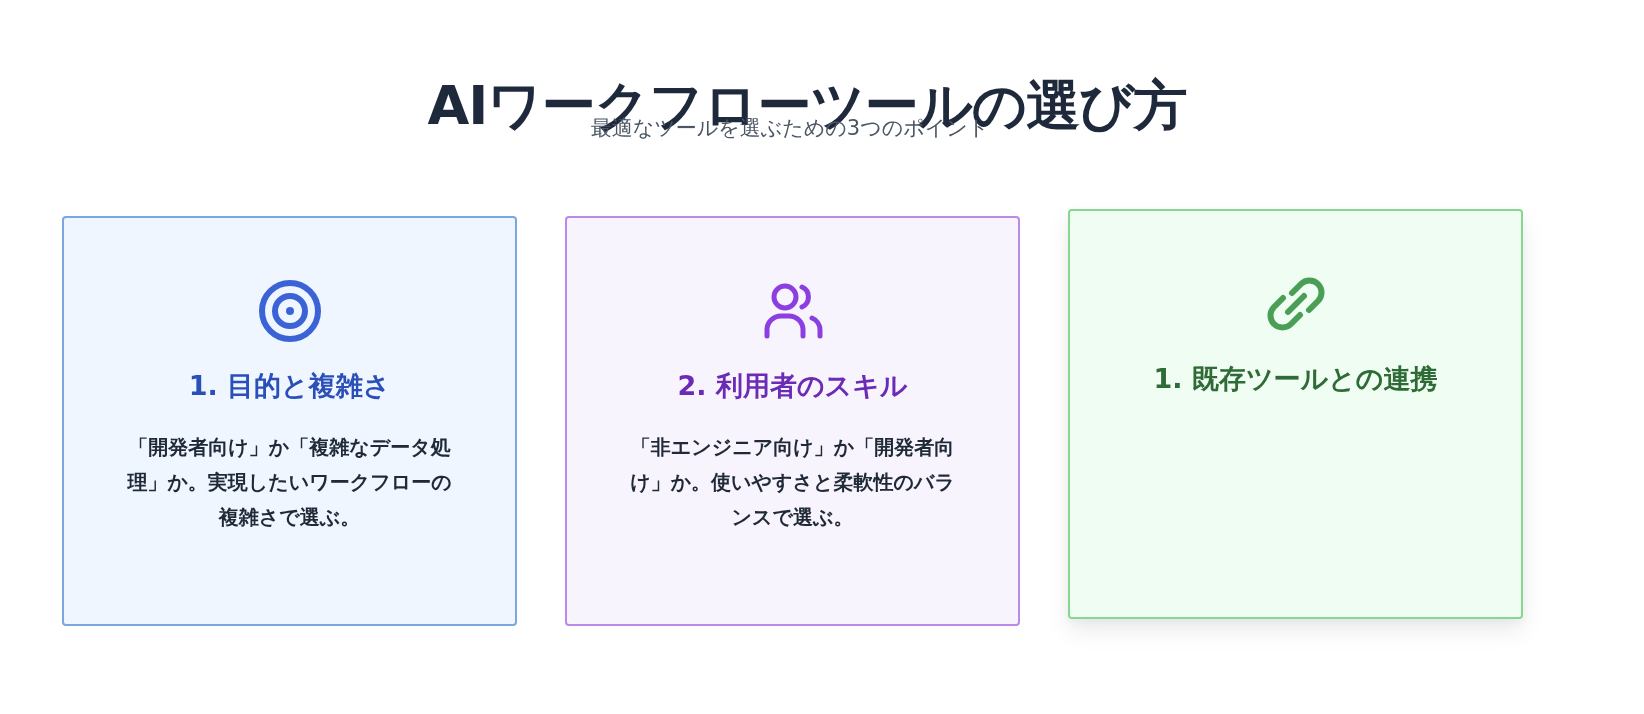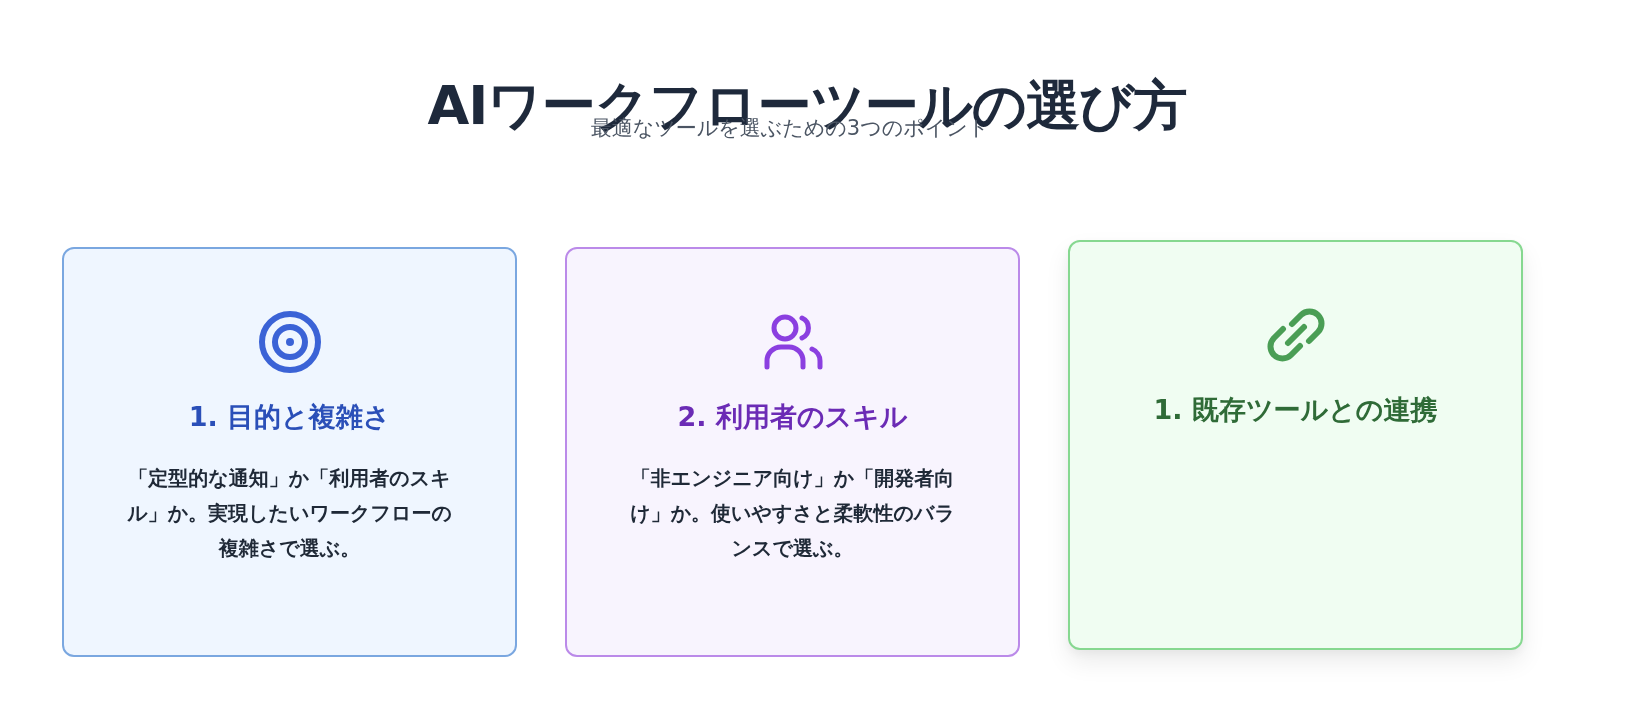--- a/index.html
+++ b/index.html
@@ -35,24 +35,23 @@
       width: 1580px;
       text-align: center;
       font-size: 21px;
       color: #4b5563;
       line-height: 1.2;
     }
     .card {
       position: absolute;
       width: 451px;
       height: 406px;
-      border-radius: 12px;
+      border-radius: 4px;
       border: 2.5px solid;
       box-sizing: content-box;
-      margin-top: 31px;
     }
     .card-1 { left: 62px; top: 216px; background: #eff6ff; border-color: #7aa7e0; }
     .card-2 { left: 565px; top: 216px; background: #f8f4fe; border-color: #bb8ae9; }
     .card-3 { left: 1068px; top: 209px; background: #f0fdf2; border-color: #86d890;
               box-shadow: 0 12px 24px rgba(0,0,0,0.08), 0 4px 8px rgba(0,0,0,0.04); }
 
     .card-icon {
       position: absolute;
       left: 50%;
       transform: translateX(-50%);
@@ -93,21 +92,21 @@
 
 <div class="card card-1">
   <div class="card-icon">
     <svg width="66" height="66" viewBox="0 0 66 66">
       <circle cx="33" cy="33" r="28" fill="none" stroke="#3b63d6" stroke-width="6"></circle>
       <circle cx="33" cy="33" r="15" fill="none" stroke="#3b63d6" stroke-width="6"></circle>
       <circle cx="33" cy="33" r="4" fill="#3b63d6"></circle>
     </svg>
   </div>
   <div class="card-heading">1. 目的と複雑さ</div>
-  <div class="card-body">「定型的な通知」か「利用者のスキル」か。実現したいワークフローの複雑さで選ぶ。</div>
+  <div class="card-body">「開発者向け」か「複雑なデータ処理」か。実現したいワークフローの複雑さで選ぶ。</div>
 </div>
 
 <div class="card card-2">
   <div class="card-icon">
     <svg width="66" height="66" viewBox="0 0 66 66" fill="none" stroke="#8b3fe0" stroke-width="5" stroke-linecap="round">
       <circle cx="25" cy="19" r="11"></circle>
       <path d="M7 58 V52 A14 14 0 0 1 21 38 H29 A14 14 0 0 1 43 52 V58"></path>
       <path d="M42 9 A11 11 0 0 1 42 29"></path>
       <path d="M52 40 A13 13 0 0 1 60 52 V58"></path>
     </svg>

